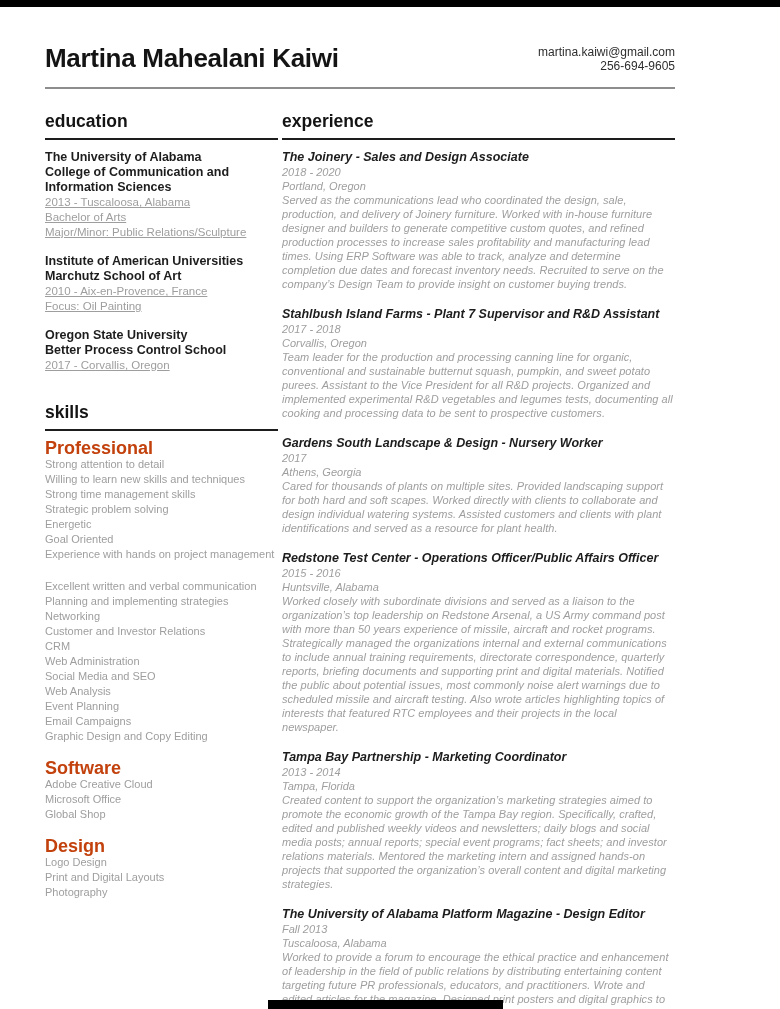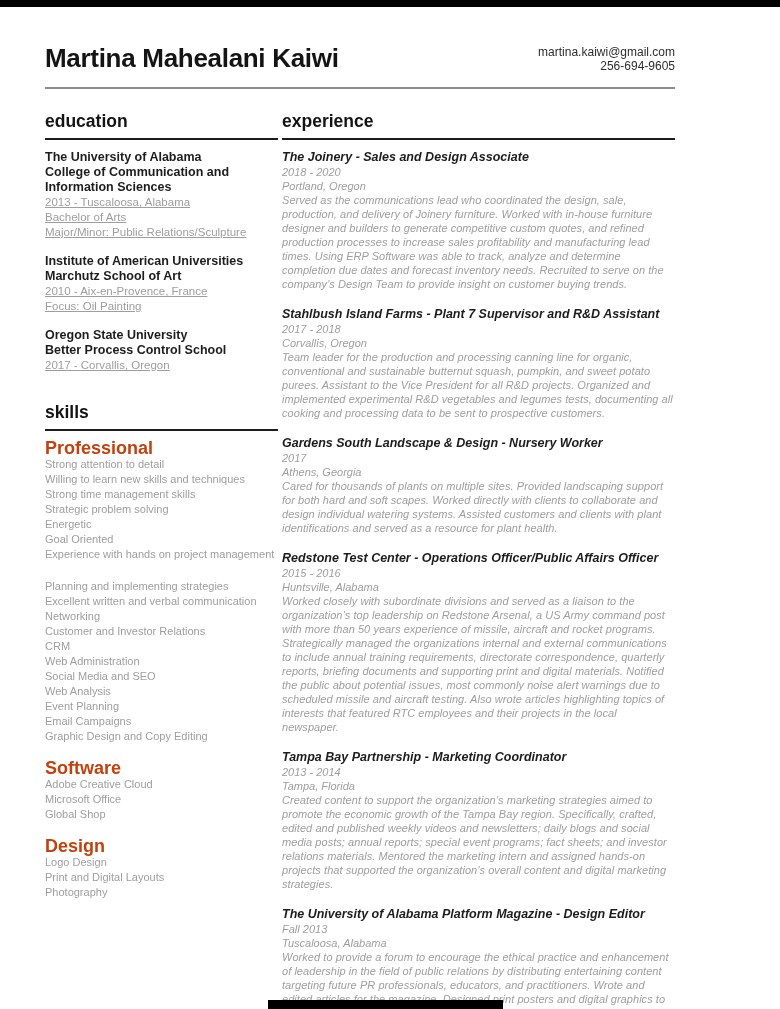--- a/index.html
+++ b/index.html
@@ -93,22 +93,22 @@
           <div class="skill-item">Strong attention to detail</div>
           <div class="skill-item">Willing to learn new skills and techniques</div>
           <div class="skill-item">Strong time management skills</div>
           <div class="skill-item">Strategic problem solving</div>
           <div class="skill-item">Energetic</div>
           <div class="skill-item">Goal Oriented</div>
           <div class="skill-item">Experience with hands on project management</div>
         </div>
 
         <div class="skill-group">
+          <div class="skill-item">Excellent written and verbal communication</div>
           <div class="skill-item">Planning and implementing strategies</div>
-          <div class="skill-item">Excellent written and verbal communication</div>
           <div class="skill-item">Networking</div>
           <div class="skill-item">Customer and Investor Relations</div>
           <div class="skill-item">CRM</div>
           <div class="skill-item">Web Administration</div>
           <div class="skill-item">Social Media and SEO</div>
           <div class="skill-item">Web Analysis</div>
           <div class="skill-item">Event Planning</div>
           <div class="skill-item">Email Campaigns</div>
           <div class="skill-item">Graphic Design and Copy Editing</div>
         </div>

